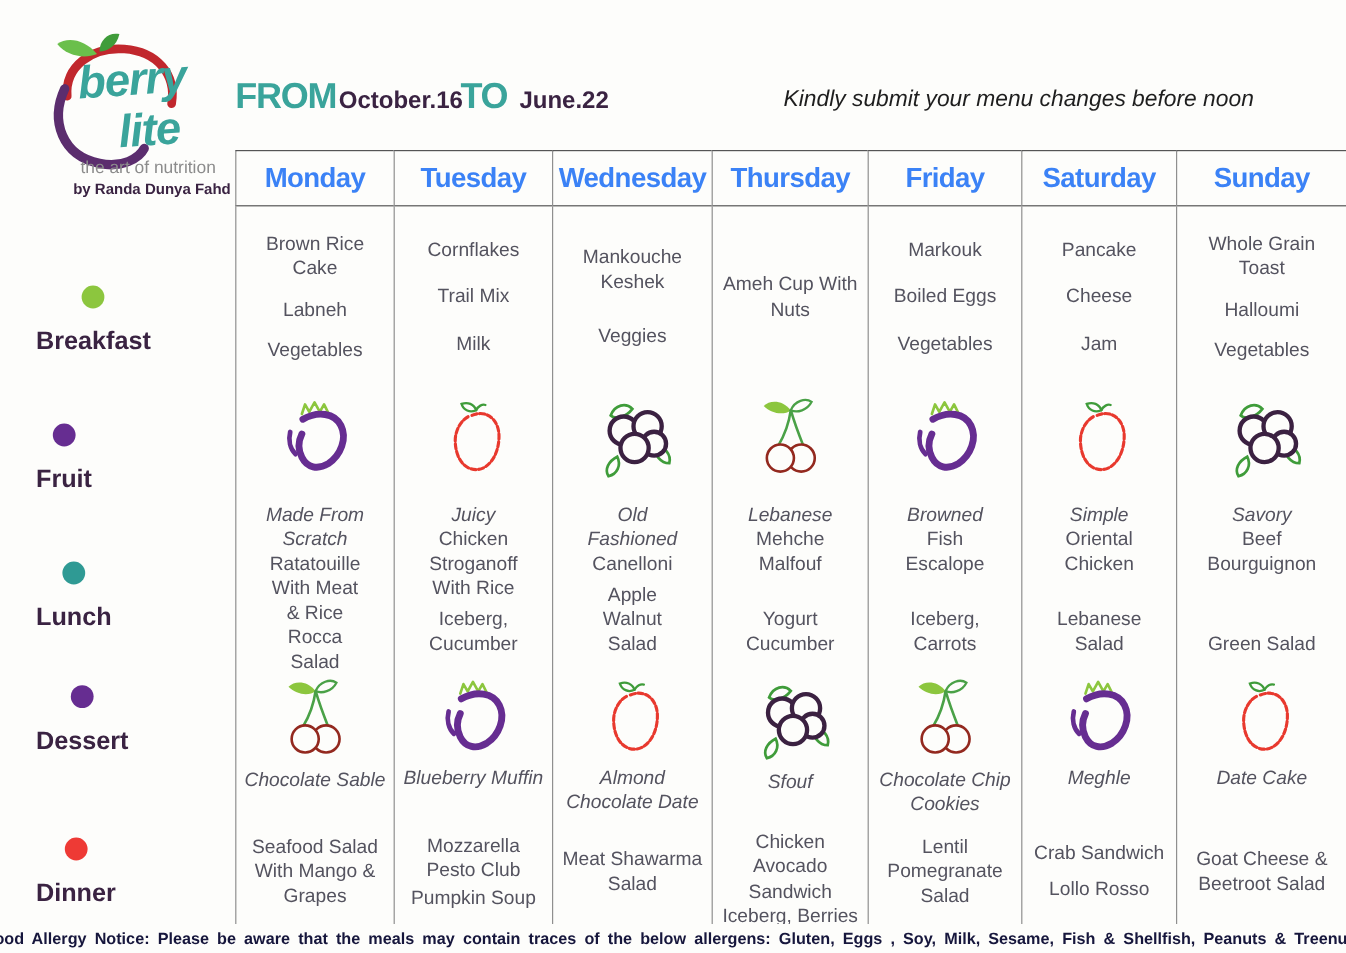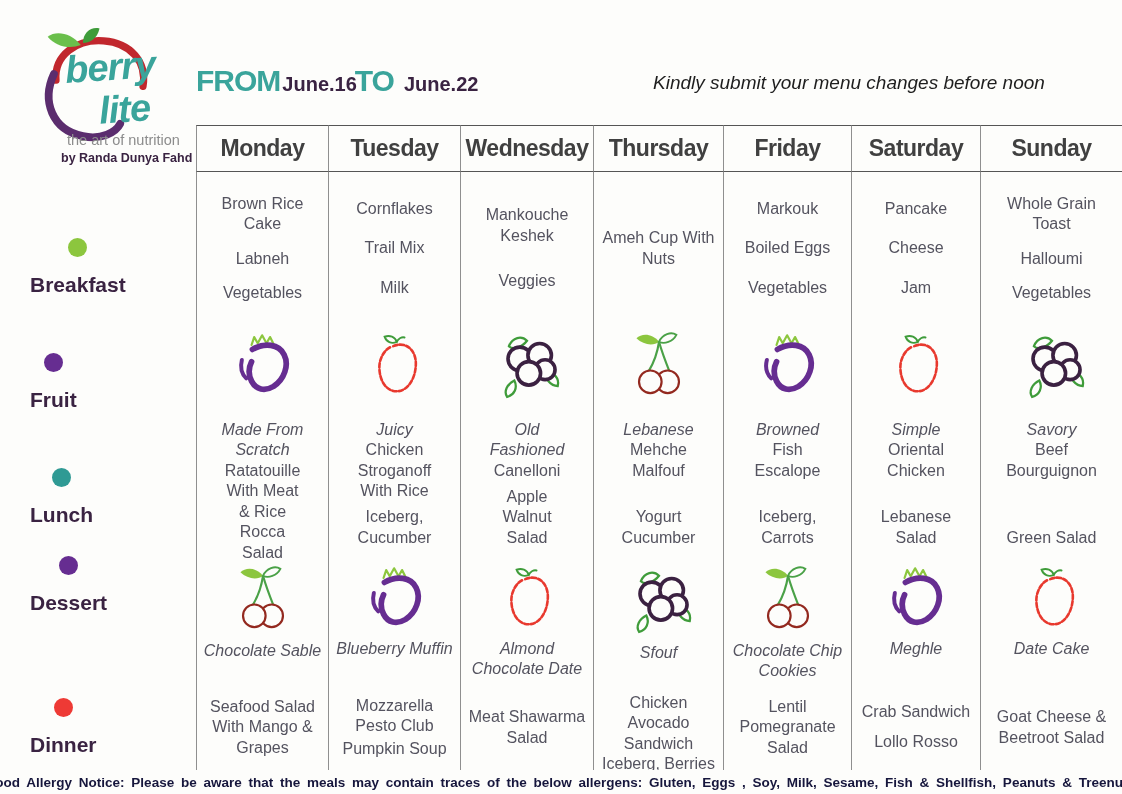--- a/index.html
+++ b/index.html
@@ -30,21 +30,21 @@
   .cat-text { font-size:21px; font-weight:bold; color:#3a2342; white-space:nowrap; }
 
   
   .grid { position:absolute; left:196px; top:125px; width:926px; height:645px;
           display:grid;
           grid-template-columns:132px 132px 133px 130px 128px 129px 142px;
           grid-template-rows:47px 153px 90px 145px 125px 85px; }
   .cell { border-left:1px solid #8f8f8f; min-width:0; }
   .day-header { border-top:1px solid #555; border-bottom:1px solid #555;
                 display:flex; align-items:center; justify-content:center;
-                font-weight:bold; font-size:23px; letter-spacing:-0.5px; color:#404040; }
+                font-weight:bold; font-size:23px; letter-spacing:-0.5px; color:#3b82f6; }
   .bf-cell, .dn-cell { display:flex; flex-direction:column; justify-content:space-evenly; align-items:center;
                        text-align:center; font-size:16px; color:#54535f; line-height:1.28; padding:8px 7px; }
   .fr-cell { display:flex; align-items:center; justify-content:center; padding-bottom:6px; }
   .lu-cell { display:flex; flex-direction:column; justify-content:space-between; align-items:center;
              text-align:center; font-size:16px; color:#54535f; line-height:1.28; padding:5px 22px 12px; }
   .lu-desc { font-style:italic; }
   .ds-cell { display:flex; flex-direction:column; align-items:center; justify-content:flex-start;
              text-align:center; padding-top:3px; }
   .ds-name { font-style:italic; font-size:16px; color:#54535f; line-height:1.28; margin-top:2px; padding:0 4px; }
   .icon { display:block; line-height:0; }
@@ -67,39 +67,39 @@
       <path d="M54,16 C54,6 62,0 70,2 C68,12 60,16 54,16 Z" fill="#3f9c3a"></path>
     </svg>
     <div class="logo-berry">berry</div>
     <div class="logo-lite">lite</div>
     <div class="logo-tagline">the art of nutrition</div>
     <div class="logo-byline">by Randa Dunya Fahd</div>
   </div>
 
   <div class="header-dates">
     <span class="from-to">FROM</span>
-    <span class="hdate d1">June.16</span>
+    <span class="hdate d1">October.16</span>
     <span class="from-to to">TO</span>
     <span class="hdate d2">June.22</span>
   </div>
   <div class="submit-notice">Kindly submit your menu changes before noon</div>
 
   <div class="cat-label" style="top:238px">
     <span class="dot" style="background: rgb(140, 198, 62);"></span>
     <span class="cat-text">Breakfast</span>
   </div>
   <div class="cat-label" style="top:353px">
     <span class="dot" style="background: rgb(102, 45, 145);"></span>
     <span class="cat-text">Fruit</span>
   </div>
   <div class="cat-label" style="top:468px">
     <span class="dot" style="background: rgb(47, 154, 148);"></span>
     <span class="cat-text">Lunch</span>
   </div>
-  <div class="cat-label" style="top:556px">
+  <div class="cat-label" style="top:571px">
     <span class="dot" style="background: rgb(102, 45, 145);"></span>
     <span class="cat-text">Dessert</span>
   </div>
   <div class="cat-label" style="top:698px">
     <span class="dot" style="background: rgb(238, 58, 53);"></span>
     <span class="cat-text">Dinner</span>
   </div>
 
   <div class="grid">
 

